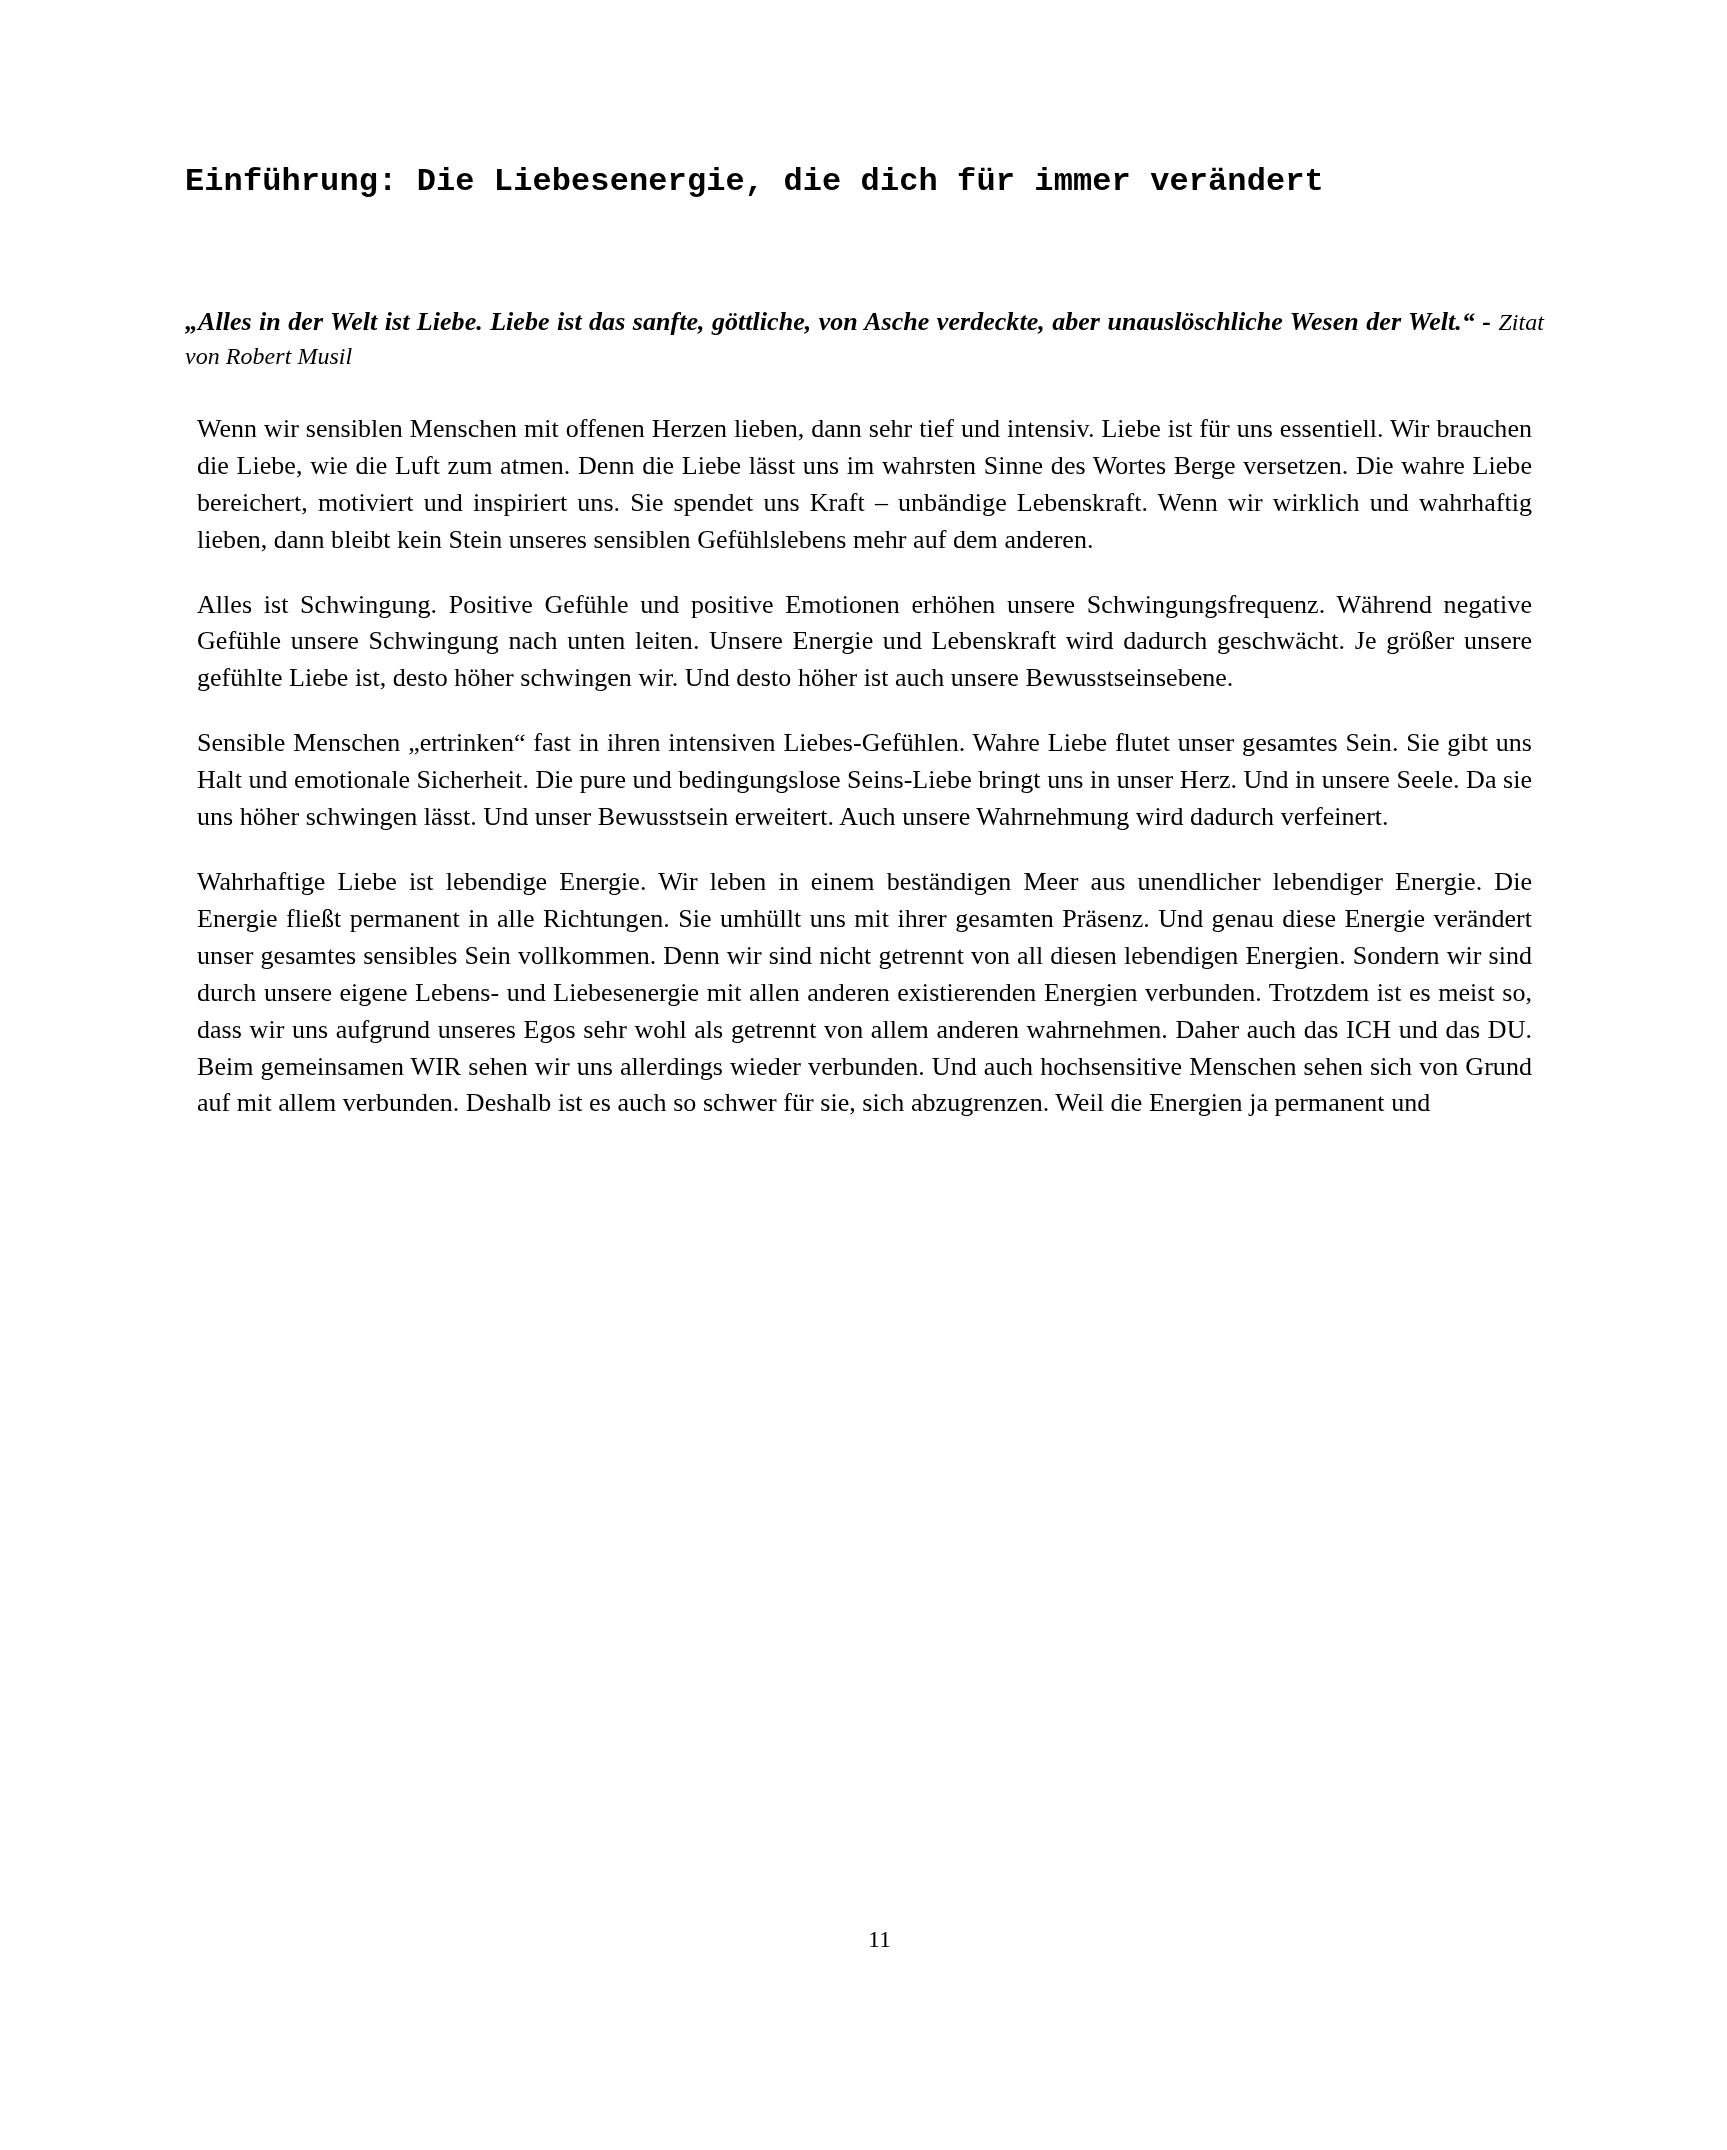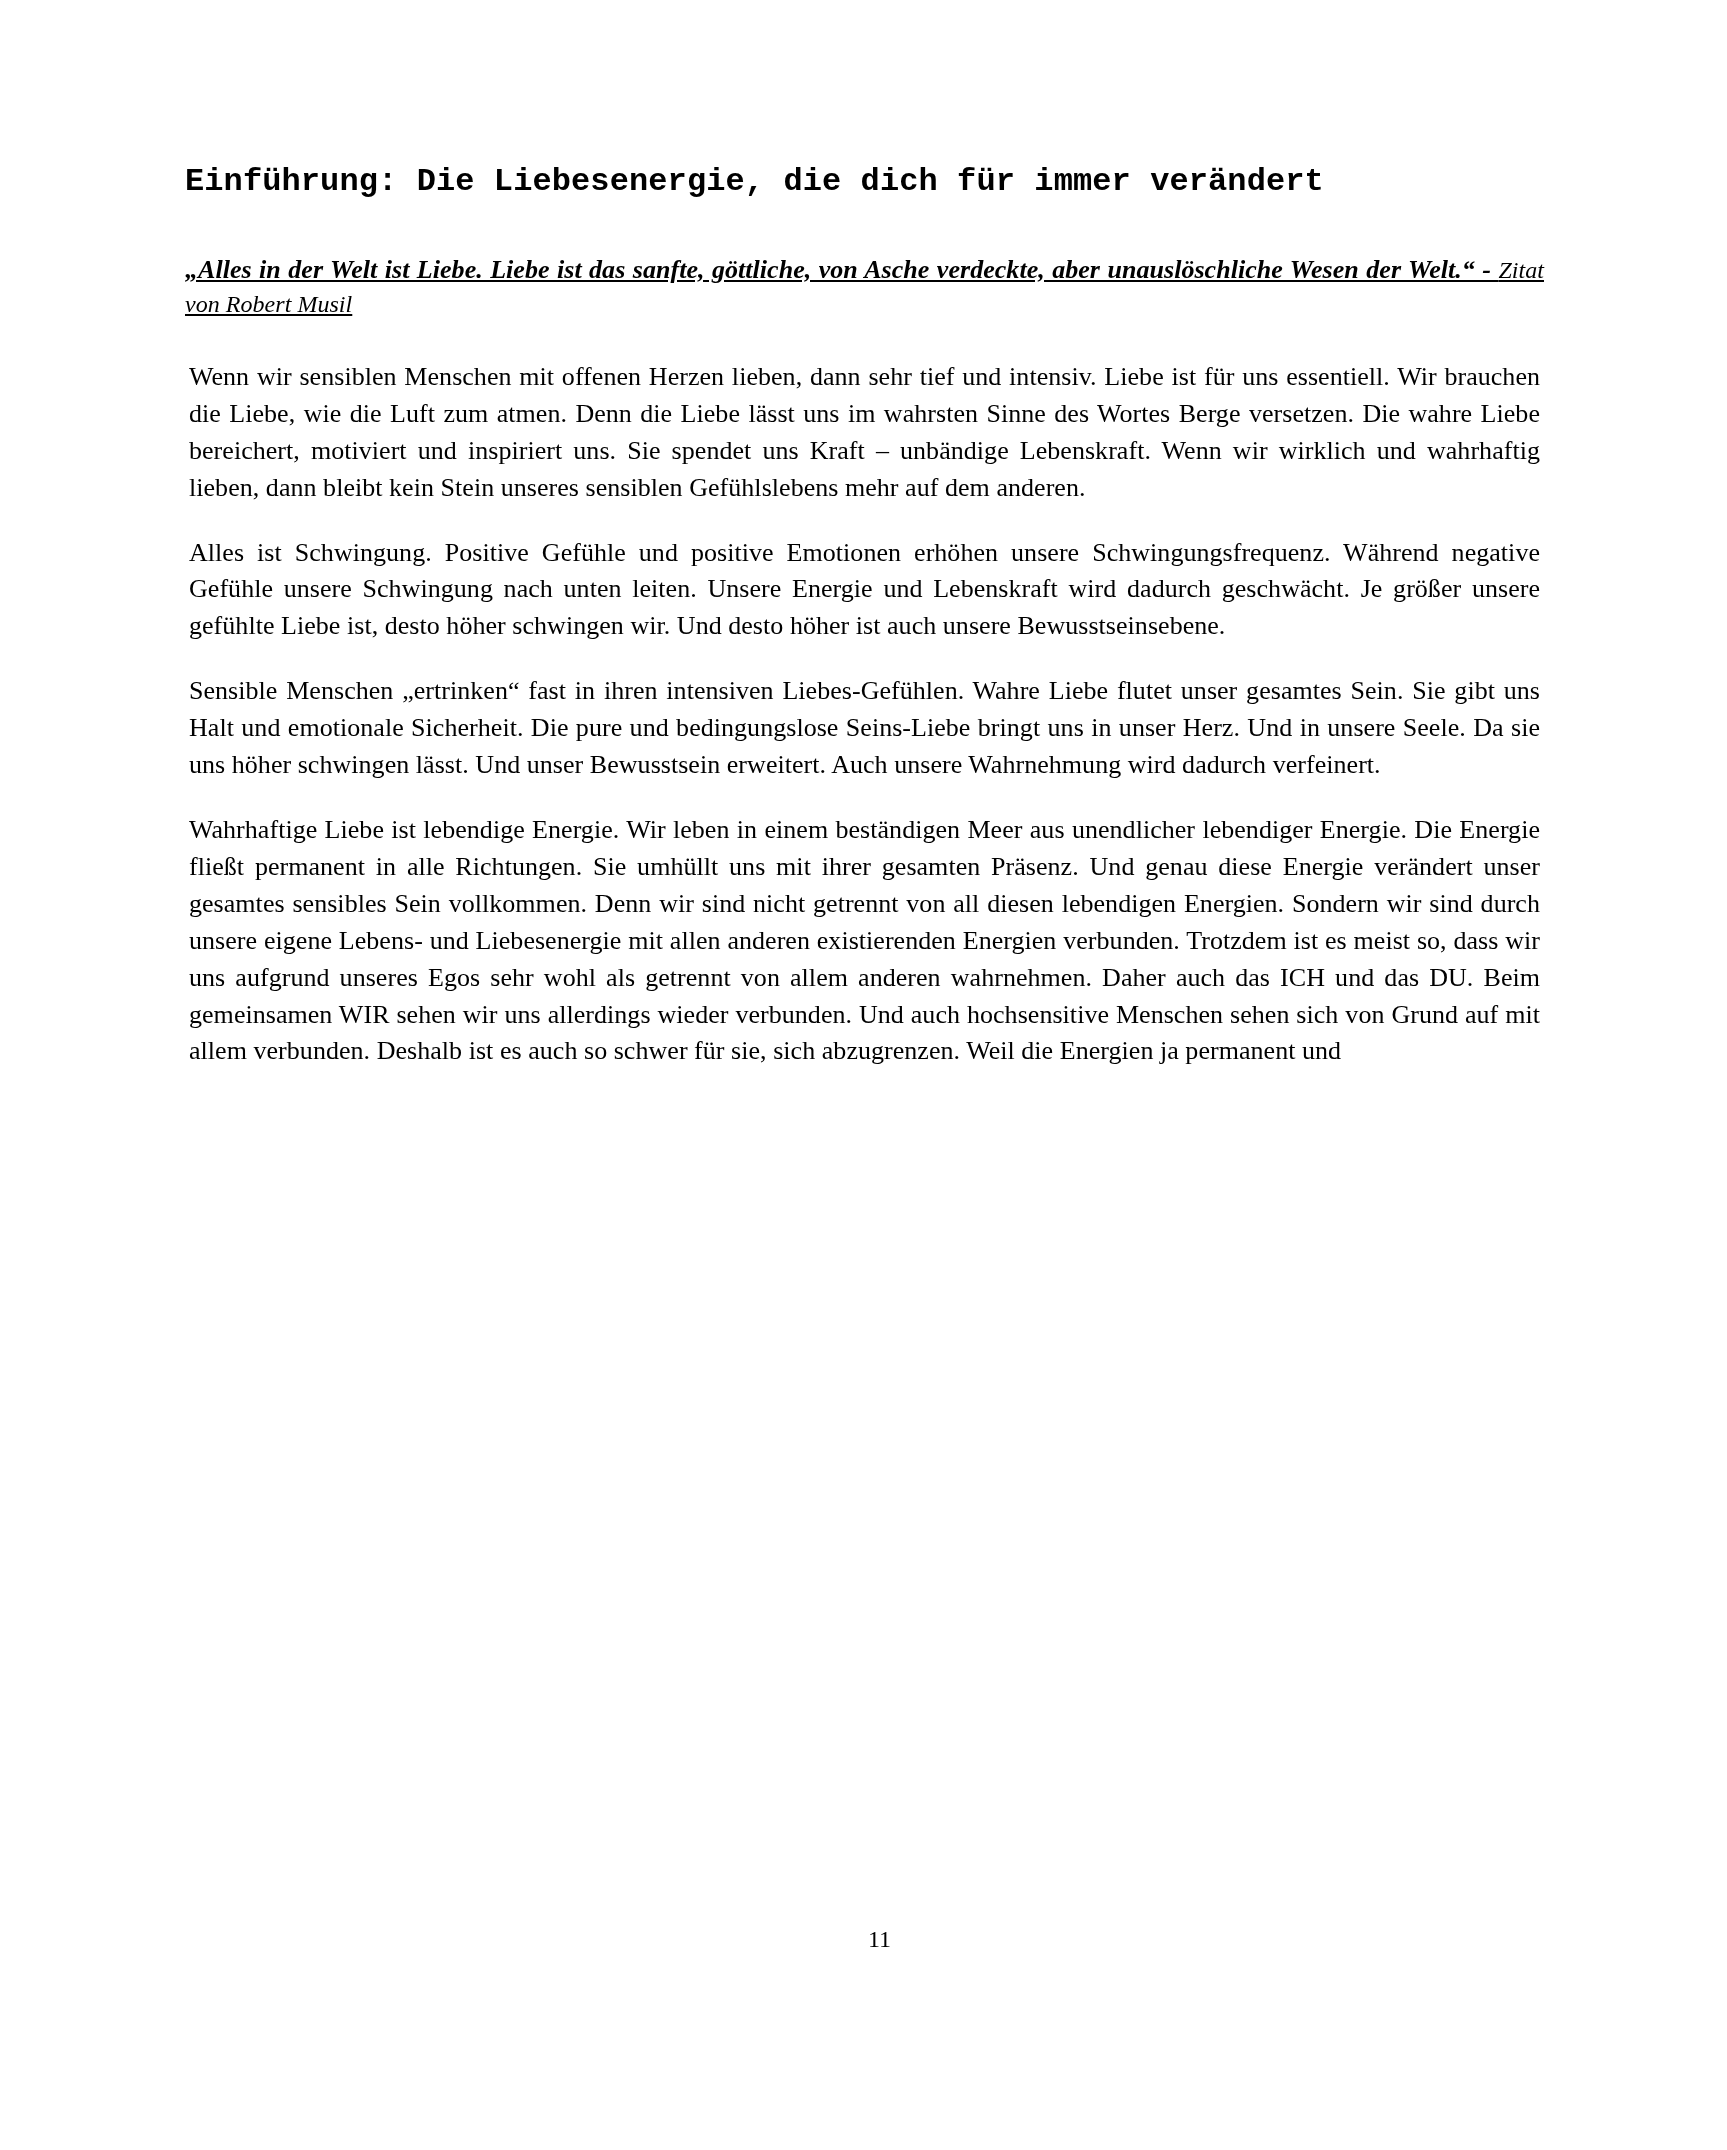--- a/index.html
+++ b/index.html
@@ -32,40 +32,39 @@
   }
   h1.chapter-title {
     font-family: Liberation Mono, monospace;
     font-size: 32px;
     font-weight: bold;
     line-height: 1.18;
     margin: 0 0 0 0;
     letter-spacing: 0.1px;
   }
   .quote {
-    margin-top: 52px;
+    margin-top: 104px;
     font-size: 26px;
     font-weight: bold;
     font-style: italic;
     line-height: 1.33;
     text-align: justify;
     letter-spacing: 0.04px;
-    text-decoration: underline;
   }
   .quote .attrib {
     font-weight: normal;
     font-style: italic;
     font-size: 24px;
   }
   p.body-par {
     font-size: 26px;
     line-height: 1.42;
     text-align: justify;
     text-justify: inter-word;
-    margin: 4px;
+    margin: 12px;
     margin-top: 28px;
     letter-spacing: 0.04px;
   }
   p.body-par:first-of-type {
     margin-top: 37px;
   }
   .page-number {
     position: absolute;
     left: 16px;
     top: 1927px;

